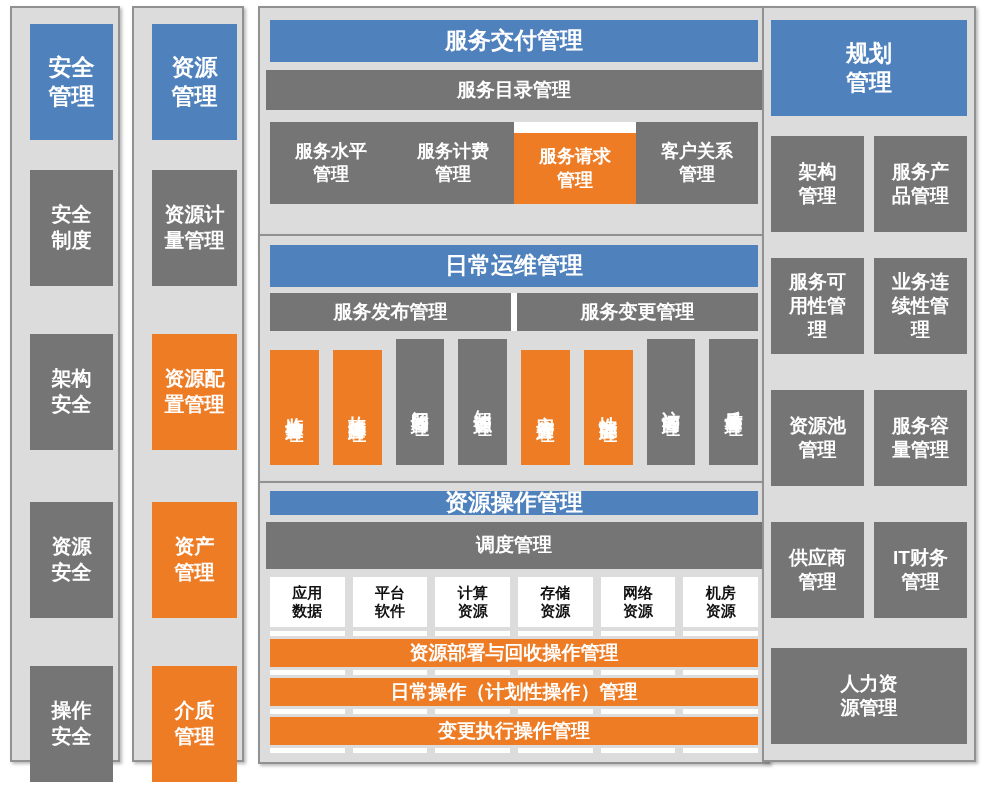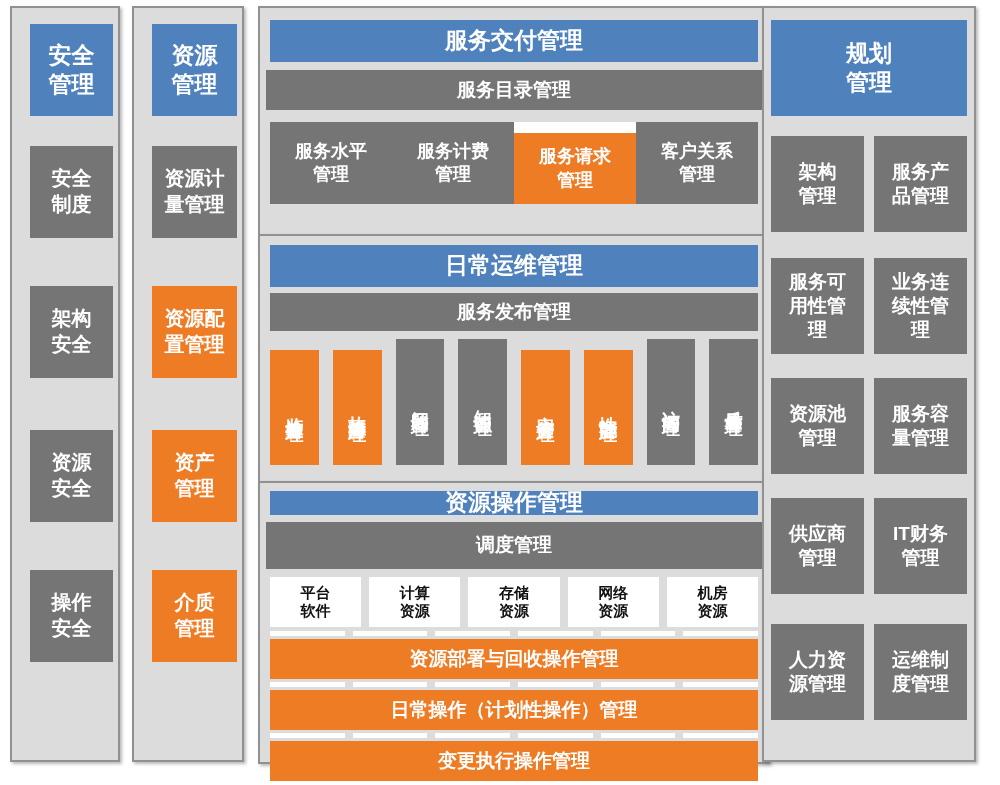--- a/index.html
+++ b/index.html
@@ -18,21 +18,21 @@
   .box {
     display:flex; align-items:center; justify-content:center;
     text-align:center; white-space:pre-line; line-height:1.28;
   }
   .c-blue   { background:#4f81bd; color:#fff; }
   .c-gray   { background:#757575; color:#fff; }
   .c-orange { background:#ee7c25; color:#fff;margin-top:11px; }
   .c-white  { background:#ffffff; color:#111; }
 
   
-  .vcol .box { margin-left:18px; margin-right:5px; height:92px; font-size:20px; }
+  .vcol .box { margin-left:18px; margin-right:5px; height:116px; font-size:20px; }
   .vcol .hdr { font-size:23px; }
 
   
   .mid-h   { margin:0 10px; height:42px; font-size:23px; }
   .mid-bar { margin:0 6px; height:40px; font-size:19px; }
   .row     { display:flex; margin:0 10px; }
   .row-white { background:#fff; }
   .row .box { flex:1; }
 
   .p1-row { height:82px; font-size:18px; }
@@ -43,30 +43,30 @@
   .vbox {
     flex:1; display:flex; align-items:center; justify-content:center;
     writing-mode:vertical-rl; text-orientation:upright;
     font-size:18px; letter-spacing:3px;
   }
 
   .p3-res  { gap:8px; height:50px; }
   .p3-res .box { font-size:15px; line-height:1.2; }
   .strip   { gap:8px; height:5px; }
   .strip span { flex:1; background:#fff; }
-  .p3-bar  { margin:0 10px; height:40px; font-size:19px; }
+  .p3-bar  { margin:0 10px; height:28px; font-size:19px; }
 
   
   .plan-h { margin:0 7px; height:96px; font-size:23px; }
   .plan-row { display:flex; gap:10px; margin:0 7px; height:96px; }
   .plan-row .box { flex:1; font-size:19px; }
 
   .mt3{margin-top:3px}.mt4{margin-top:4px}.mt6{margin-top:6px}.mt7{margin-top:7px}
   .mt8{margin-top:8px}.mt9{margin-top:9px}.mt12{margin-top:12px}
-  .mt16{margin-top:16px}.mt20{margin-top:20px}.mt26{margin-top:26px}.mt28{margin-top:24px}
+  .mt16{margin-top:16px}.mt20{margin-top:20px}.mt26{margin-top:26px}.mt28{margin-top:36px}
   .mt30{margin-top:30px}.mt48{margin-top:48px}.mt52{margin-top:52px}
 </style>
 </head>
 <body>
 
 <div>
 
   <section class="panel vcol" style="left:10px;top:6px;width:110px;height:756px">
     <div class="box hdr c-blue mt16">安全
 管理</div>
@@ -105,37 +105,40 @@
 管理</div>
       <div class="box c-gray">客户关系
 管理</div>
     </div>
   </section>
 
   <section class="panel" style="left:258px;top:234px;width:512px;height:284px">
     <div class="box mid-h c-blue mt9">日常运维管理</div>
     <div class="row row-white p2-bars mt6">
       <div class="box c-gray">服务发布管理</div>
+      <div class="box c-gray">服务变更管理</div>
     </div>
     <div class="row p2-cols mt8">
       <div class="vbox c-orange">监控管理</div>
       <div class="vbox c-orange">故障管理</div>
       <div class="vbox c-gray">问题管理</div>
       <div class="vbox c-gray">知识管理</div>
       <div class="vbox c-orange">容灾管理</div>
       <div class="vbox c-orange">性能管理</div>
       <div class="vbox c-gray">访问管理</div>
       <div class="vbox c-gray">质量管理</div>
     </div>
   </section>
 
   <section class="panel" style="left:258px;top:481px;width:512px;height:283px">
     <div class="box mid-h c-blue mt8" style="height:24px">资源操作管理</div>
     <div class="box mid-bar c-gray mt7" style="height:47px">调度管理</div>
     <div class="row p3-res mt8">
+      <div class="box c-white">应用
+数据</div>
       <div class="box c-white">平台
 软件</div>
       <div class="box c-white">计算
 资源</div>
       <div class="box c-white">存储
 资源</div>
       <div class="box c-white">网络
 资源</div>
       <div class="box c-white">机房
 资源</div>
@@ -202,18 +205,16 @@
     </div>
     <div class="plan-row mt28">
       <div class="box c-gray">供应商
 管理</div>
       <div class="box c-gray">IT财务
 管理</div>
     </div>
     <div class="plan-row mt30">
       <div class="box c-gray">人力资
 源管理</div>
-      <div class="box c-gray">运维制
-度管理</div>
     </div>
   </section>
 
 </div>
 
 </body></html>

